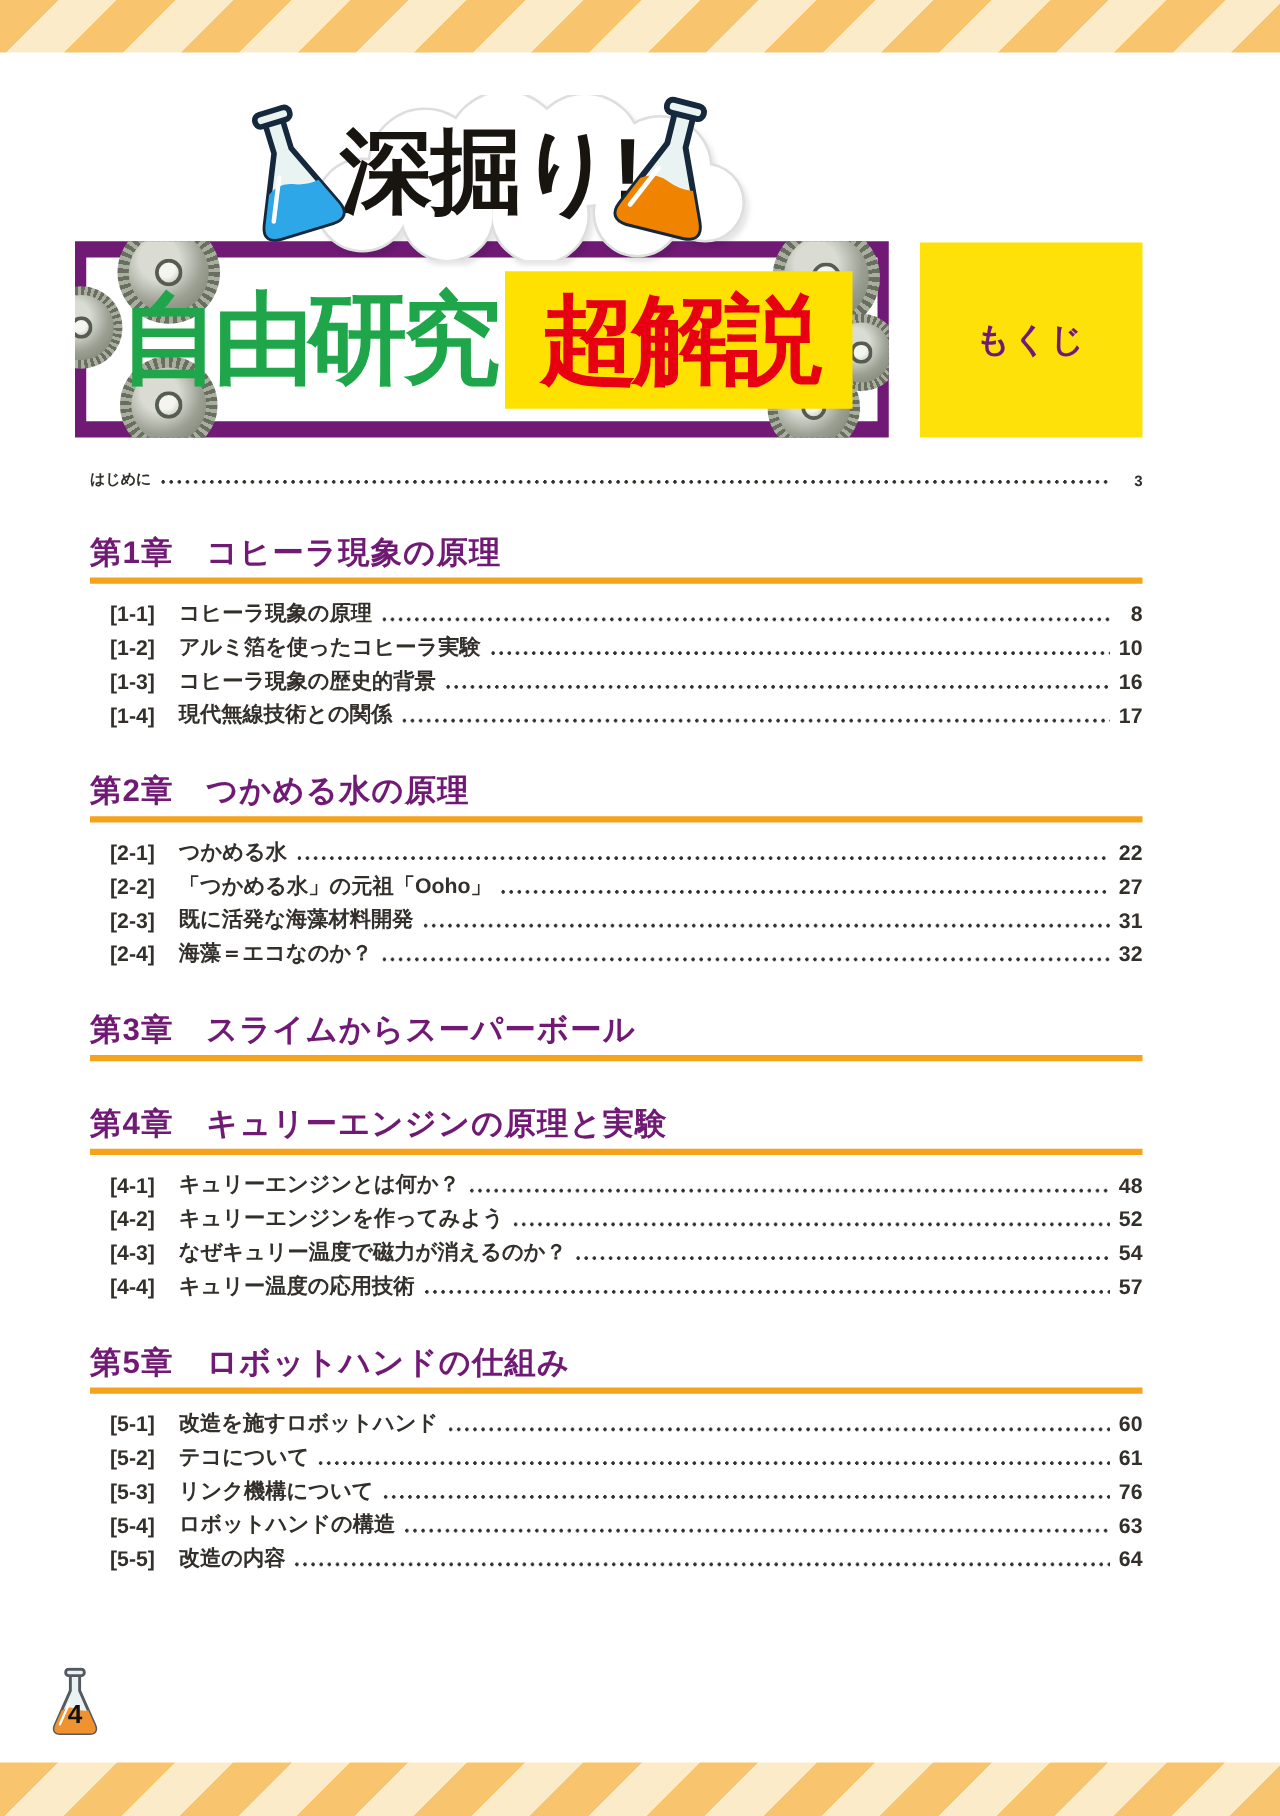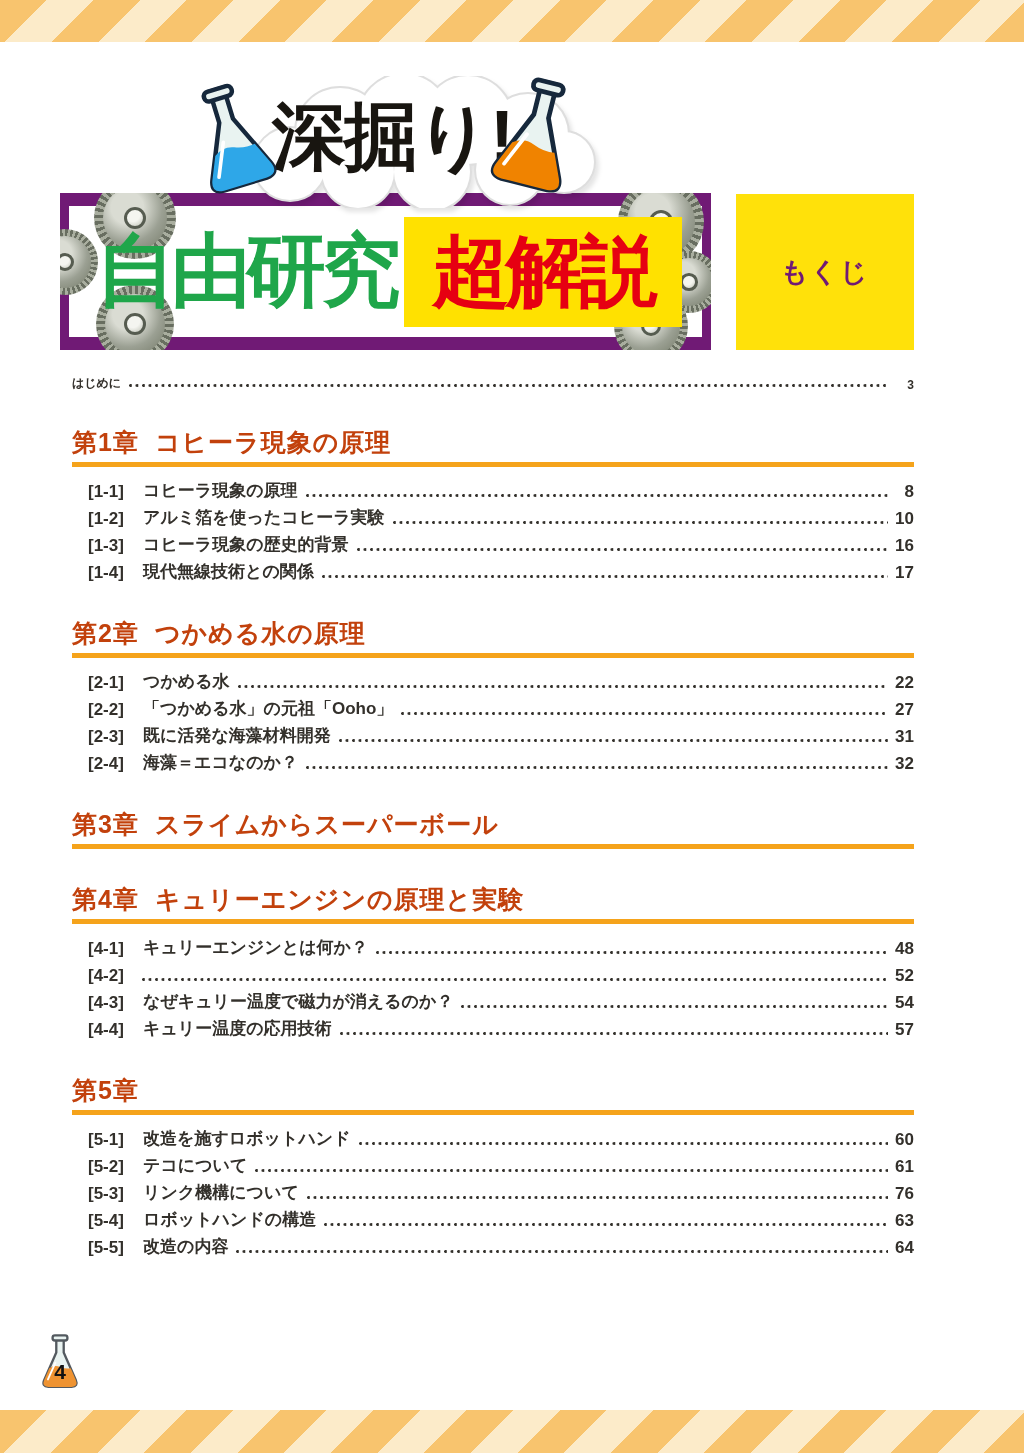--- a/index.html
+++ b/index.html
@@ -75,22 +75,22 @@
 
   
   .toc{position:absolute;left:72px;top:366px;width:842px;}
   .toc-row{display:flex;align-items:flex-end;height:26px;font-size:12px;font-weight:bold;}
   .dots{flex:1;margin:0 4px 5px 8px;height:3px;
     background-image:radial-gradient(circle at 1.5px 1.5px,var(--ink) 1.25px,transparent 1.6px);
     background-size:6.5px 3px;background-repeat:repeat-x;}
   .page-num{min-width:22px;text-align:right;font-weight:bold;}
 
   .chapter{margin-top:36px;}
-  .ch-head{display:flex;align-items:baseline;gap:16px;
-    font-size:25px;line-height:28px;font-weight:bold;color:#c2410c;letter-spacing:1px;}
+  .ch-head{display:flex;align-items:baseline;gap:26px;
+    font-size:25px;line-height:28px;font-weight:bold;color:#701a75;letter-spacing:1px;}
   .ch-rule{height:5px;margin-top:6px;background:var(--rule-orange);}
   .sections{margin-top:8px;}
   .sec-row{display:flex;align-items:flex-end;height:27px;font-size:17px;padding-left:16px;}
   .sec-id{font-weight:bold;min-width:46px;}
   .sec-title{font-weight:bold;margin-left:9px;white-space:nowrap;}
 
   
   .footer-flask{position:absolute;left:36px;top:1334px;width:48px;height:58px;}
   .footer-page-num{
     position:absolute;left:0;right:0;top:26px;text-align:center;
@@ -260,20 +260,21 @@
     <div class="sections">
   <div class="sec-row">
     <span class="sec-id">[4-1]</span>
     <span class="sec-title">キュリーエンジンとは何か？</span>
     <span class="dots"></span>
     <span class="page-num">48</span>
   </div>
 
   <div class="sec-row">
     <span class="sec-id">[4-2]</span>
+    <span class="sec-title">キュリーエンジンを作ってみよう</span>
     <span class="dots"></span>
     <span class="page-num">52</span>
   </div>
 
   <div class="sec-row">
     <span class="sec-id">[4-3]</span>
     <span class="sec-title">なぜキュリー温度で磁力が消えるのか？</span>
     <span class="dots"></span>
     <span class="page-num">54</span>
   </div>
@@ -283,20 +284,21 @@
     <span class="sec-title">キュリー温度の応用技術</span>
     <span class="dots"></span>
     <span class="page-num">57</span>
   </div>
 </div>
   </div>
 
   <div class="chapter">
     <div class="ch-head">
       <span>第5章</span>
+      <span>ロボットハンドの仕組み</span>
     </div>
     <div class="ch-rule"></div>
     <div class="sections">
   <div class="sec-row">
     <span class="sec-id">[5-1]</span>
     <span class="sec-title">改造を施すロボットハンド</span>
     <span class="dots"></span>
     <span class="page-num">60</span>
   </div>
 

